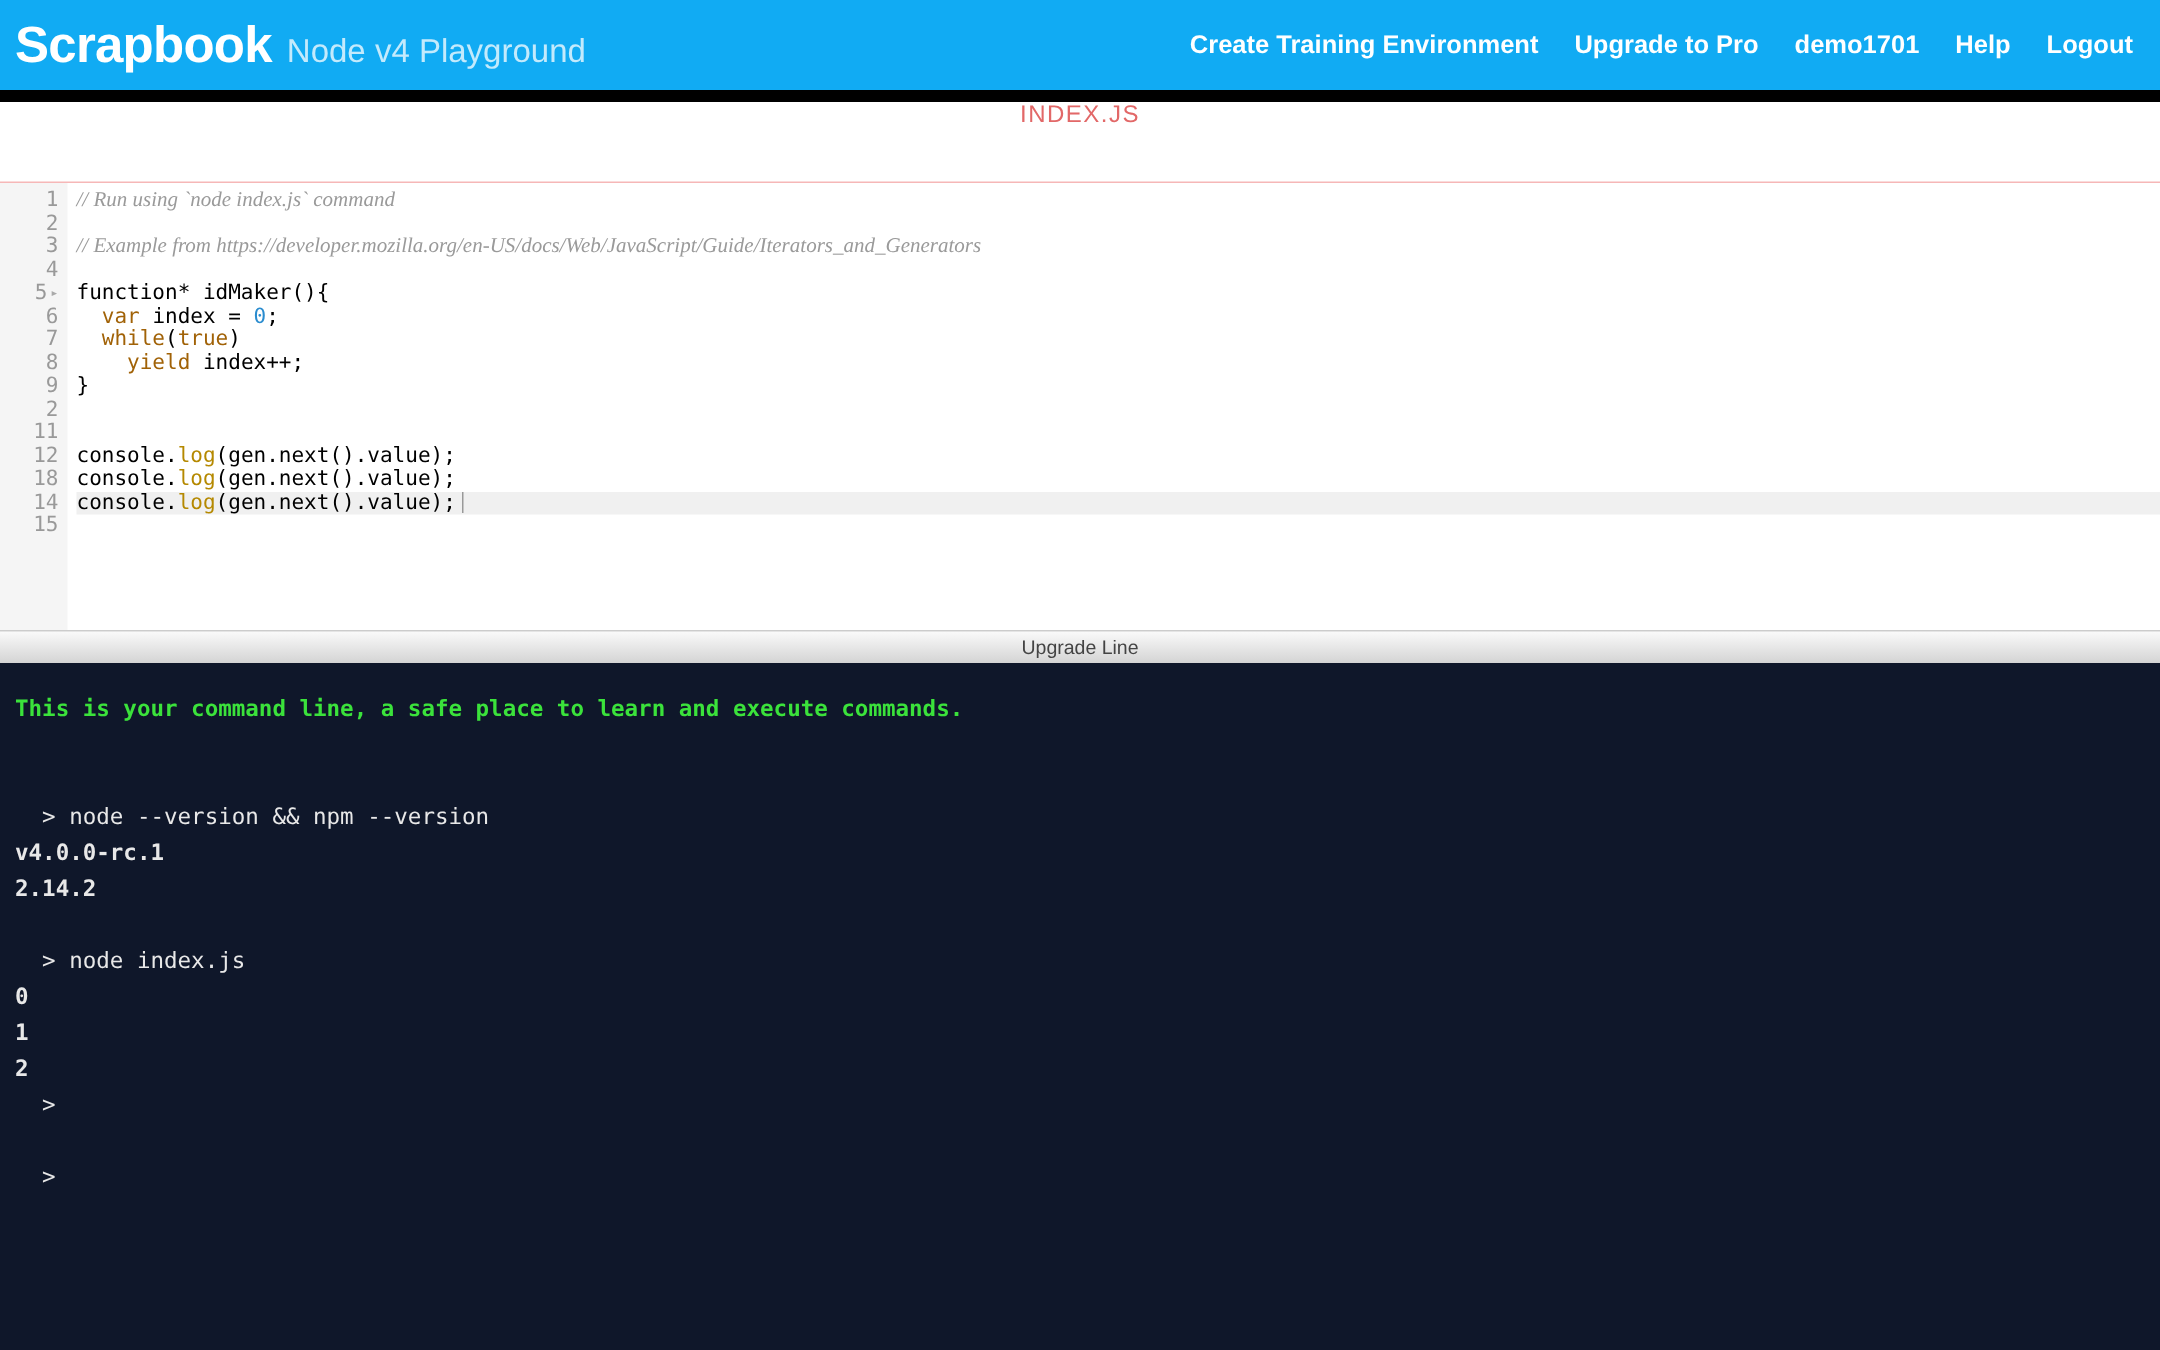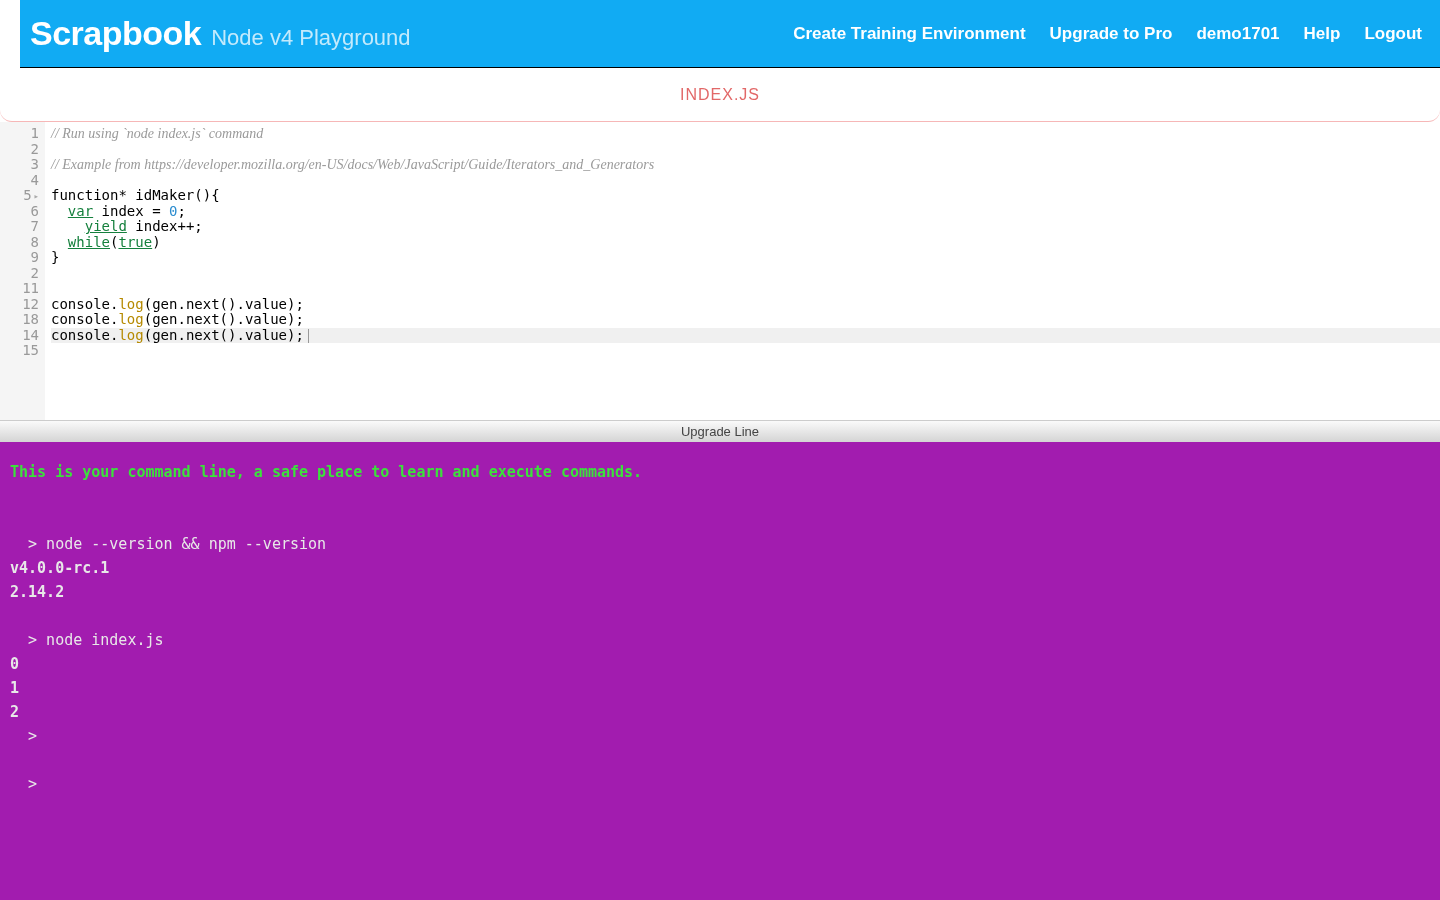--- a/index.html
+++ b/index.html
@@ -6,59 +6,58 @@
     html, body { width: 1440px; height: 900px; font-family: -apple-system, "Helvetica Neue", Arial, sans-serif; overflow: hidden; background: #fff; }
 
     
     .header {
       height: 68px;
       background: #11ABF3;
       display: flex;
       align-items: center;
       justify-content: space-between;
       padding: 0 18px 0 10px;
-      border-bottom: 1px solid #000000;
-      margin-left: 20px;
+      border-bottom: 8px solid #000000;
     }
     .brand { display: flex; align-items: baseline; gap: 10px; }
     .brand-name { color: #fff; font-size: 34px; font-weight: 600; letter-spacing: -0.5px; }
     .brand-sub  { color: rgba(255,255,255,0.75); font-size: 22px; font-weight: 400; }
     .nav { display: flex; gap: 24px; align-items: center; }
     .nav a { color: #fff; font-size: 17px; font-weight: 600; text-decoration: none; cursor: pointer; }
 
     
-    .tabbar { height: 54px; background: #fff; border-bottom: 1px solid #f6b7b7; display: flex; align-items: center; justify-content: center; border-radius: 12px; }
+    .tabbar { height: 54px; background: #fff; border-bottom: 1px solid #f6b7b7; display: flex; align-items: flex-start; justify-content: center; }
     .tab    { color: #e26868; font-size: 16px; letter-spacing: 1px; font-weight: 500; }
 
     
     .editor-wrap { display: flex; height: 298px; font-family: Menlo, Consolas, monospace; font-size: 14px; line-height: 15.5px; }
     .gutter { width: 45px; background: #f5f5f5; color: #999; text-align: right; padding: 4px 6px 0 0; user-select: none; }
     .gutter .ln { height: 15.5px; }
     .gutter .ln.fold::after { content: "▸"; font-size: 9px; color: #aaa; margin-left: 2px; position: relative; top:-1px; }
     .code   { flex: 1; padding: 4px 0 0 6px; position: relative; }
     .code .row { height: 15.5px; white-space: pre; }
     .code .row.hl { background: #f0f0f0; }
     .c-comment { color: #9a9a9a; font-style: italic; font-family: Liberation Serif, serif; }
-    .c-kw      { color: #15803d; text-decoration: underline; }
+    .c-kw      { color: #a16207; }
     .c-num     { color: #2a8ccf; }
     .c-fn      { color: #b58900; }
     .cursor    { display:inline-block; width:1px; height:14px; background:#999; vertical-align:middle; margin-left:4px; }
 
     
     .cli-header {
       height: 22px;
       background: linear-gradient(#fafafa, #d4d4d4);
       display: flex; align-items: center; justify-content: center;
       font-size: 13px; color: #444;
       border-top: 1px solid #ccc;
     }
 
     
     .terminal {
-      background: #a21caf;
+      background: #0f172a;
       color: #e8e8e8;
       height: 458px;
       padding: 18px 10px;
       font-family: Menlo, Consolas, monospace;
       font-size: 15px;
       line-height: 24px;
       white-space: pre;
     }
     .t-intro { color: #3be23b; font-weight: 600; }
     .t-prompt { color: #e8e8e8; }
@@ -103,22 +102,22 @@
       <div class="ln">14</div>
       <div class="ln">15</div>
     </div>
   <div class="code" id="code">
       <div class="row"><span class="c-comment">// Run using `node index.js` command</span></div>
       <div class="row"></div>
       <div class="row"><span class="c-comment">// Example from https://developer.mozilla.org/en-US/docs/Web/JavaScript/Guide/Iterators_and_Generators</span></div>
       <div class="row"></div>
       <div class="row">function* idMaker(){</div>
       <div class="row">  <span class="c-kw">var</span> index = <span class="c-num">0</span>;</div>
+      <div class="row">  <span class="c-kw">while</span>(<span class="c-kw">true</span>)</div>
       <div class="row">    <span class="c-kw">yield</span> index++;</div>
-      <div class="row">  <span class="c-kw">while</span>(<span class="c-kw">true</span>)</div>
       <div class="row">}</div>
       <div class="row"></div>
       <div class="row"></div>
       <div class="row">console.<span class="c-fn">log</span>(gen.next().value);</div>
       <div class="row">console.<span class="c-fn">log</span>(gen.next().value);</div>
       <div class="row hl">console.<span class="c-fn">log</span>(gen.next().value);<span class="cursor"></span></div>
     </div>
 </div>
 
 <div class="cli-header">

